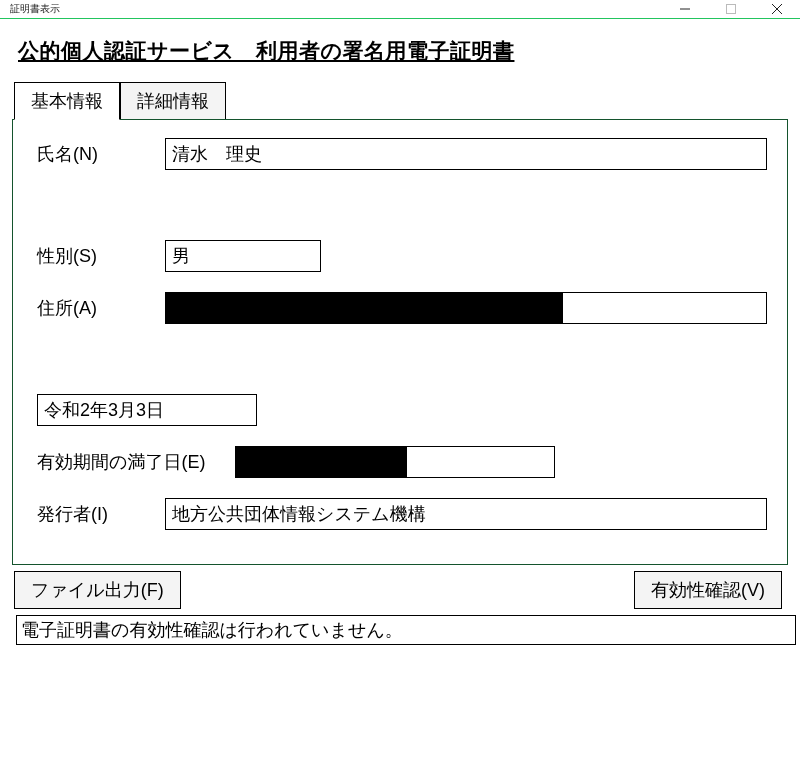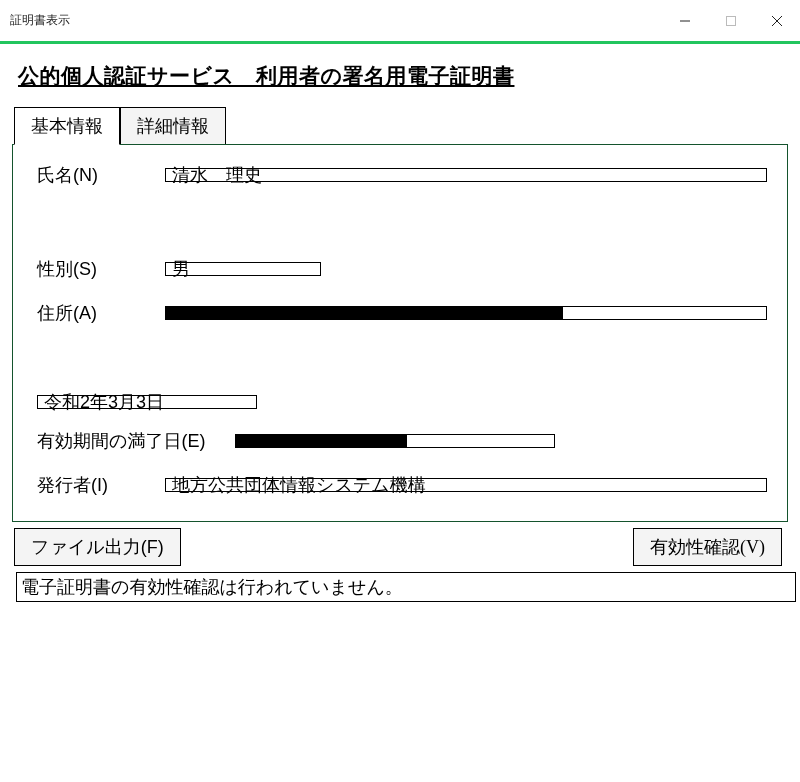--- a/index.html
+++ b/index.html
@@ -4,28 +4,28 @@
   <style>
     * { box-sizing: border-box; margin: 0; padding: 0; }
     body {
       font-family: "MS PGothic", "MS Gothic", "Meiryo", sans-serif;
       background: #fff;
       width: 800px;
       height: 782px;
       overflow: hidden;
     }
     .titlebar {
-      height: 44px;
+      height: 19px;
       background: #fff;
       display: flex;
       align-items: center;
       padding-left: 10px;
-      font-size: 12px;
+      font-size: 10px;
       color: #222;
-      border-bottom: 3px solid #22c55e;
+      border-bottom: 1px solid #22c55e;
     }
     .titlebar-controls {
       margin-left: auto;
       display: flex;
       height: 100%;
     }
     .tb-btn {
       width: 46px;
       height: 100%;
       display: flex;
@@ -72,33 +72,34 @@
       border-top: 1px solid #000;
     }
     .tabpane {
       border: 1px solid #14532d;
       padding: 18px 20px 24px 24px;
       position: relative;
     }
     .row {
       display: flex;
       align-items: center;
+      margin-bottom: 10px;
     }
     .row-label {
       font-size: 18px;
       width: 128px;
       flex-shrink: 0;
     }
     .row-label.wide {
       width: 198px;
     }
     .field {
       border: 1px solid #000;
       background: #fff;
-      height: 14px;
+      height: 32px;
       padding: 2px 6px;
       font-size: 18px;
       display: flex;
       align-items: center;
       flex: 1;
       position: relative;
     }
     .field.short { flex: 0 0 156px; }
     .field.short2 { flex: 0 0 220px; }
     .field.short3 { flex: 0 0 320px; }
@@ -115,21 +116,21 @@
       display: flex;
       margin-top: 6px;
       padding: 0 6px 0 2px;
     }
     .btn {
       border: 1px solid #000;
       background: #f4f4f4;
       padding: 6px 16px;
       font-size: 18px;
     }
-    .btn.right { margin-left: auto; font-family: Liberation Serif, serif; }
+    .btn.right { margin-left: auto; }
     .statusbar {
       border: 1px solid #000;
       margin: 4px 4px 0 16px;
       padding: 2px 4px;
       font-size: 18px;
     }
   </style>
 </head>
 <body>
 

